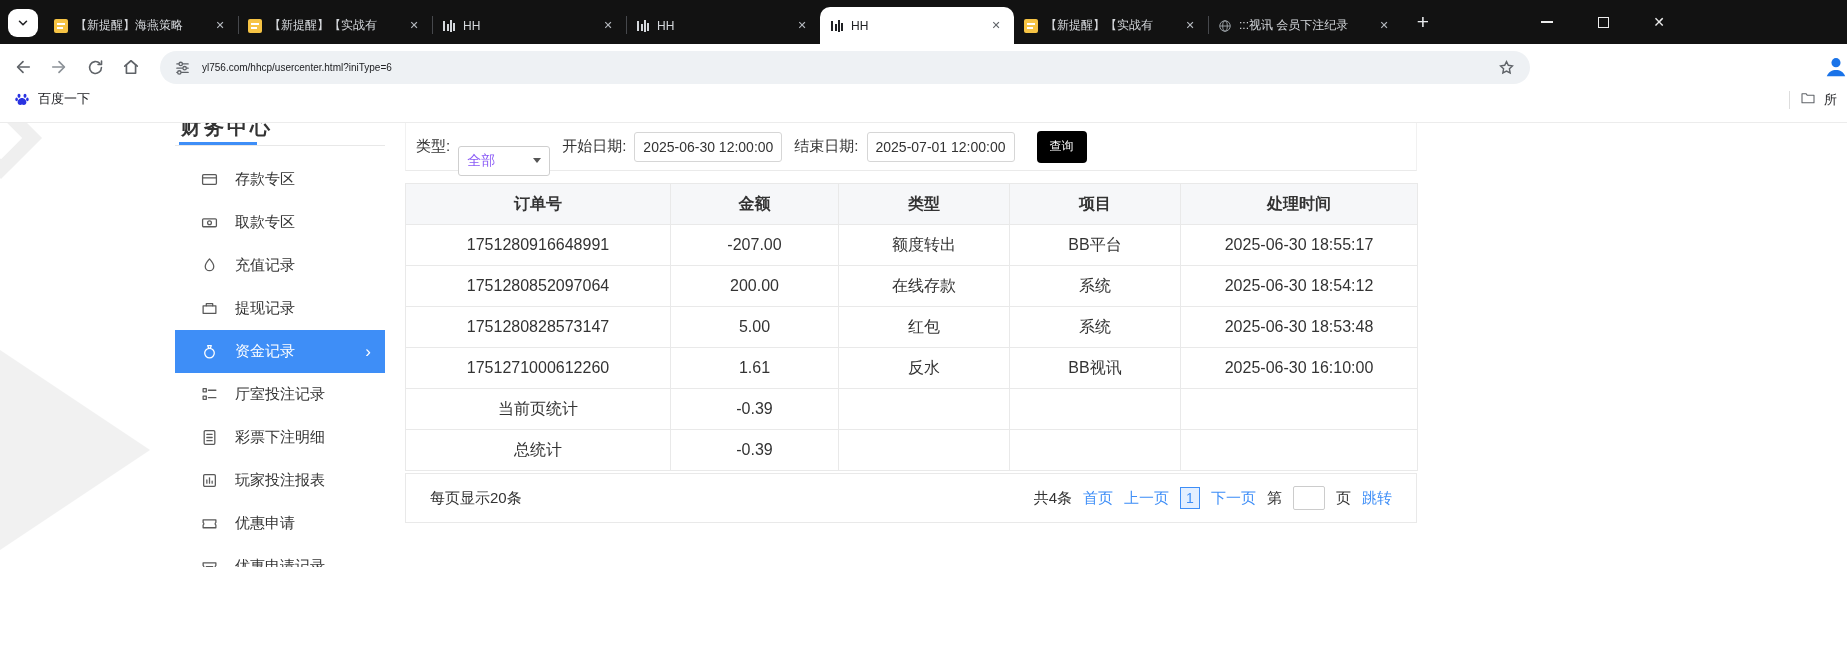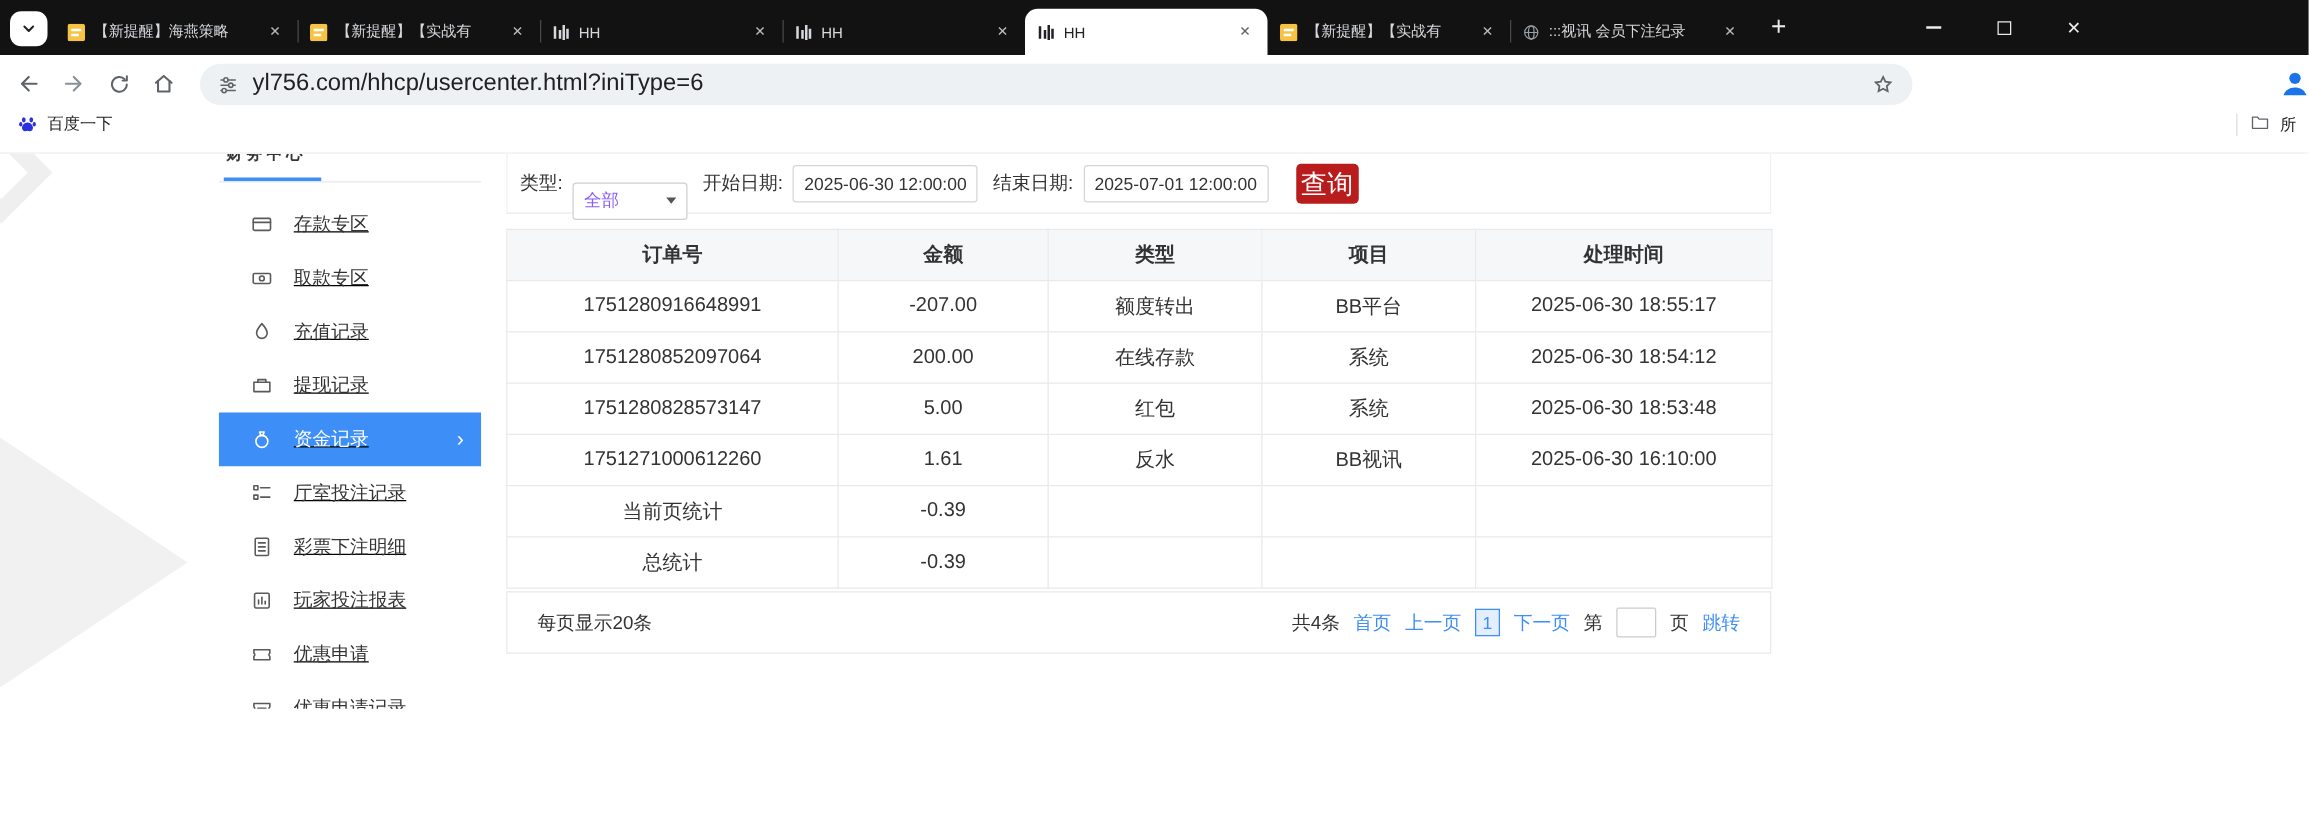--- a/index.html
+++ b/index.html
@@ -32,55 +32,55 @@
   .maxsq { width:11px; height:11px; border:1.4px solid #ececec; }
   .closex { font-size:14px; line-height:1; }
 
   
   .navbar { height:46px; background:#fff; display:flex; align-items:center; padding:0 8px; gap:6px; position:relative; overflow:hidden; }
   .navicon { width:30px; height:30px; display:flex; align-items:center; justify-content:center; border-radius:50%; flex:0 0 auto; }
   .navicon svg { stroke:#5f6368; fill:none; stroke-width:2; stroke-linecap:round; stroke-linejoin:round; }
   .navicon.fwd svg { stroke:#8a9096; }
   .urlbar { width:1370px; height:33px; background:#eef1f4; border-radius:17px; display:flex; align-items:center; gap:11px; padding:0 14px; margin-left:8px; flex:0 0 auto; }
   .urlbar svg { flex:0 0 auto; stroke:#5f6368; fill:none; stroke-width:1.8; stroke-linecap:round; }
-  .url { font-size:19px; color:#202124; flex:1; white-space:nowrap; overflow:hidden; }
+  .url { font-size:10px; color:#202124; flex:1; white-space:nowrap; overflow:hidden; }
   .avatar { margin-left:auto; margin-right:-12px; width:30px; height:30px; display:flex; align-items:center; justify-content:center; flex:0 0 auto; }
 
   
   .bookmarks { height:33px; background:#fff; display:flex; align-items:flex-start; padding:0 14px; gap:8px; border-bottom:1px solid #ececec; overflow:hidden; }
   .bm { display:flex; align-items:center; gap:8px; font-size:13px; color:#202124; white-space:nowrap; }
   .bm-right { margin-left:auto; display:flex; align-items:center; gap:10px; margin-right:-4px; }
   .vsep { width:1px; height:18px; background:#ddd; }
   .foldericon svg { stroke:#5f6368; fill:none; stroke-width:1.6; stroke-linejoin:round; }
 
   
   .page { position:relative; height:542px; background:#fff; overflow:hidden; }
   .decor-chevron { position:absolute; left:-28px; top:-14px; width:58px; height:58px; border:14px solid #efefef; transform:rotate(45deg); }
   .decor-triangle { position:absolute; left:0; top:227px; width:0; height:0; border-top:100px solid transparent; border-bottom:100px solid transparent; border-left:150px solid #f1f1f1; }
 
   
   .sidebar { position:absolute; left:175px; top:0; width:210px; height:444px; overflow:hidden; background:#fff; }
   .side-head { height:23px; position:relative; border-bottom:1px solid #e8e8e8; overflow:hidden; }
-  .side-head-text { position:absolute; left:6px; top:-9px; font-size:13px; font-weight:bold; color:#333; letter-spacing:3px; }
+  .side-head-text { position:absolute; left:6px; top:-9px; font-size:20px; font-weight:bold; color:#333; letter-spacing:3px; }
   .side-head-underline { position:absolute; left:4px; bottom:0; width:78px; height:3px; background:#3e8ef7; }
-  .side-items { padding-top:12px;text-decoration:underline; }
+  .side-items { padding-top:12px; }
   .sitem { height:43px; display:flex; align-items:center; padding:0 12px 0 26px; gap:17px; font-size:15px; color:#333; position:relative; cursor:pointer; }
   .sitem svg { width:17px; height:17px; color:#5a5a5a; stroke:currentColor; fill:none; stroke-width:1.2; stroke-linecap:round; stroke-linejoin:round; flex:0 0 auto; }
   .sitem.active { background:#3e8ef7; color:#fff; }
   .sitem.active svg { color:#fff; }
   .chev { position:absolute; right:14px; font-size:17px; color:#fff; }
 
   
   .main { position:absolute; left:405px; top:0; width:1012px; }
   .filterbox { height:48px; border-bottom:1px solid #eaeaea; border-left:1px solid #f1f1f1; border-right:1px solid #f1f1f1; display:flex; align-items:center; padding:0 10px; gap:8px; }
   .flabel { font-size:15px; color:#333; white-space:nowrap; }
   .select { width:92px; height:30px; border:1px solid #cfcfcf; border-radius:3px; background:#fff; display:flex; align-items:center; justify-content:space-between; padding:0 8px; font-size:14px; color:#8b5cf6; cursor:pointer;margin-top:28px; }
   .caret { width:0; height:0; border-left:4px solid transparent; border-right:4px solid transparent; border-top:5px solid #555; }
   .finput { width:148px; height:30px; border:1px solid #d6d6d6; border-radius:3px; font-size:14px; color:#333; text-align:center; font-family:inherit; }
-  .searchbtn { margin-left:14px; width:50px; height:32px; background:#b91c1c; color:#fff; border:none; border-radius:4px; font-size:21px; font-family:Liberation Serif, serif; cursor:pointer; }
+  .searchbtn { margin-left:14px; width:50px; height:32px; background:#000000; color:#fff; border:none; border-radius:4px; font-size:12px; font-family:Liberation Serif, serif; cursor:pointer; }
 
   .dtable { width:1012px; border-collapse:collapse; margin-top:12px; table-layout:fixed; }
   .dtable th, .dtable td { border:1px solid #e9e9e9; height:41px; text-align:center; font-size:16px; color:#333; overflow:hidden; white-space:nowrap; }
   .dtable th { background:#f6f7f9; font-weight:bold; }
 
   .pager { margin-top:2px; height:50px; border:1px solid #e9e9e9; display:flex; align-items:center; padding:0 24px; font-size:15px; color:#333;gap:35px; }
   .pager-right { margin-left:auto; display:flex; align-items:center; gap:11px; }
   .plink { color:#3e8ef7; cursor:pointer; text-decoration:none; white-space:nowrap; }
   .pcur { min-width:20px; height:22px; background:#e3efff; border:1px solid #3e8ef7; color:#3e8ef7; display:flex; align-items:center; justify-content:center; font-size:14px; padding:0 3px; }
   .pinput { width:32px; height:24px; border:1px solid #ccc; border-radius:2px; font-family:inherit; }

